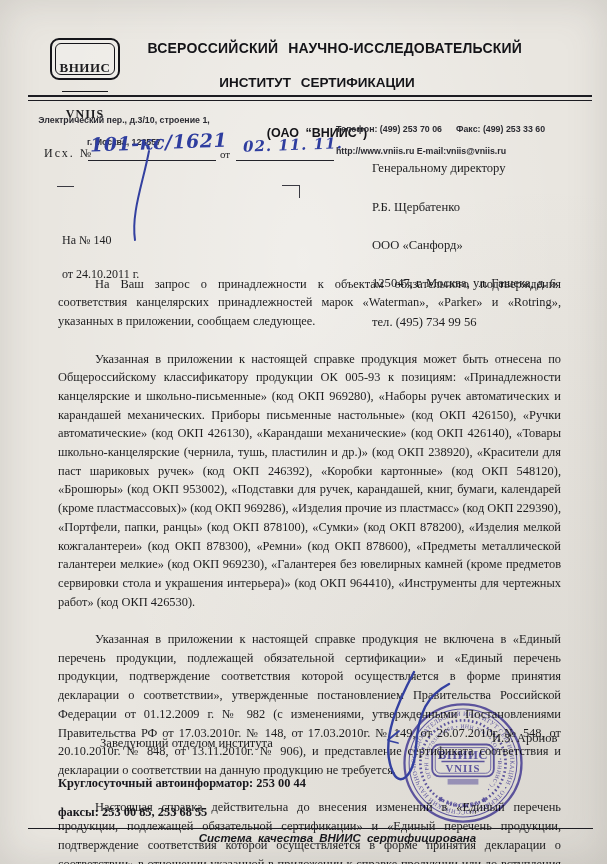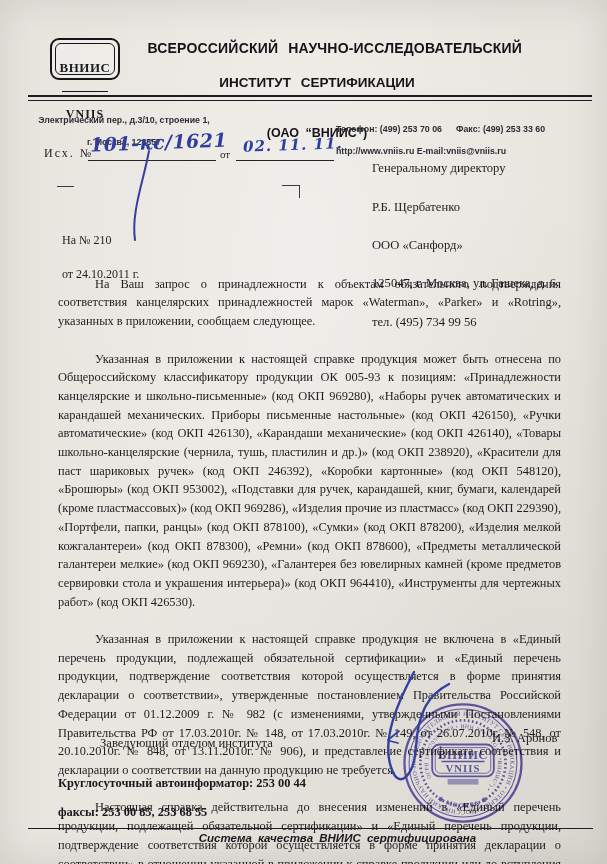--- a/index.html
+++ b/index.html
@@ -118,21 +118,21 @@
 
   <div class="abs addressee" data-name="addressee-block">
     <div data-name="addressee-line">Генеральному директору</div>
     <div data-name="addressee-line">Р.Б. Щербатенко</div>
     <div data-name="addressee-line">ООО «Санфорд»</div>
     <div data-name="addressee-line">125047, г. Москва, ул. Гашека, д. 6</div>
     <div data-name="addressee-line">тел. (495) 734 99 56</div>
   </div>
 
   <div class="abs reference" data-name="reference-block">
-    <div data-name="reference-number">На № 210</div>
+    <div data-name="reference-number">На № 140</div>
     <div data-name="reference-date">от 24.10.2011 г.</div>
   </div>
 
   <div class="abs body-text" data-name="letter-body">
     <p data-name="paragraph-request">На Ваш запрос о принадлежности к объектам обязательного подтверждения соответствия канцелярских принадлежностей марок «Waterman», «Parker» и «Rotring», указанных в приложении, сообщаем следующее.</p>
     <p data-name="paragraph-okp-codes">Указанная в приложении к настоящей справке продукция может быть отнесена по Общероссийскому классификатору продукции ОК 005-93 к позициям: «Принадлежности канцелярские и школьно-письменные» (код ОКП 969280), «Наборы ручек автоматических и карандашей механических. Приборы письменные настольные» (код ОКП 426150), «Ручки автоматические» (код ОКП 426130), «Карандаши механические» (код ОКП 426140), «Товары школьно-канцелярские (чернила, тушь, пластилин и др.)» (код ОКП 238920), «Красители для паст шариковых ручек» (код ОКП 246392), «Коробки картонные» (код ОКП 548120), «Брошюры» (код ОКП 953002), «Подставки для ручек, карандашей, книг, бумаги, календарей (кроме пластмассовых)» (код ОКП 969286), «Изделия прочие из пластмасс» (код ОКП 229390), «Портфели, папки, ранцы» (код ОКП 878100), «Сумки» (код ОКП 878200), «Изделия мелкой кожгалантереи» (код ОКП 878300), «Ремни» (код ОКП 878600), «Предметы металлической галантереи мелкие» (код ОКП 969230), «Галантерея без ювелирных камней (кроме предметов сервировки стола и украшения интерьера)» (код ОКП 964410), «Инструменты для чертежных работ» (код ОКП 426530).</p>
     <p data-name="paragraph-not-included">Указанная в приложении к настоящей справке продукция не включена в «Единый перечень продукции, подлежащей обязательной сертификации» и «Единый перечень продукции, подтверждение соответствия которой осуществляется в форме принятия декларации о соответствии», утвержденные постановлением Правительства Российской Федерации от 01.12.2009 г. № 982 (с изменениями, утвержденными Постановлениями Правительства РФ от 17.03.2010г. № 148, от 17.03.2010г. № 149, от 26.07.2010г. № 548, от 20.10.2010г. № 848, от 13.11.2010г. № 906), и представление сертификата соответствия и декларации о соответствии на данную продукцию не требуется.</p>
     <p data-name="paragraph-validity">Настоящая справка действительна до внесения изменений в «Единый перечень продукции, подлежащей обязательной сертификации» и «Единый перечень продукции, подтверждение соответствия которой осуществляется в форме принятия декларации о соответствии» в отношении указанной в приложении к справке продукции или до вступления в силу технических регламентов на указанную в приложении к справке продукцию.</p>
     
   </div>

